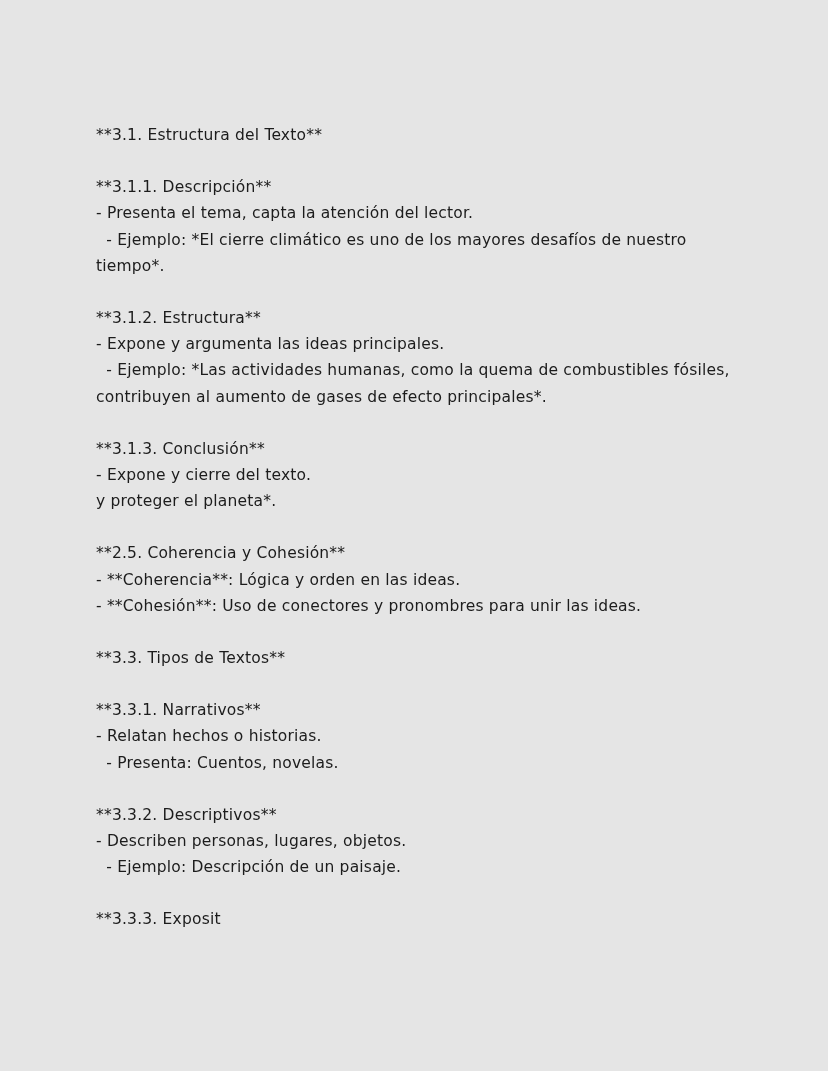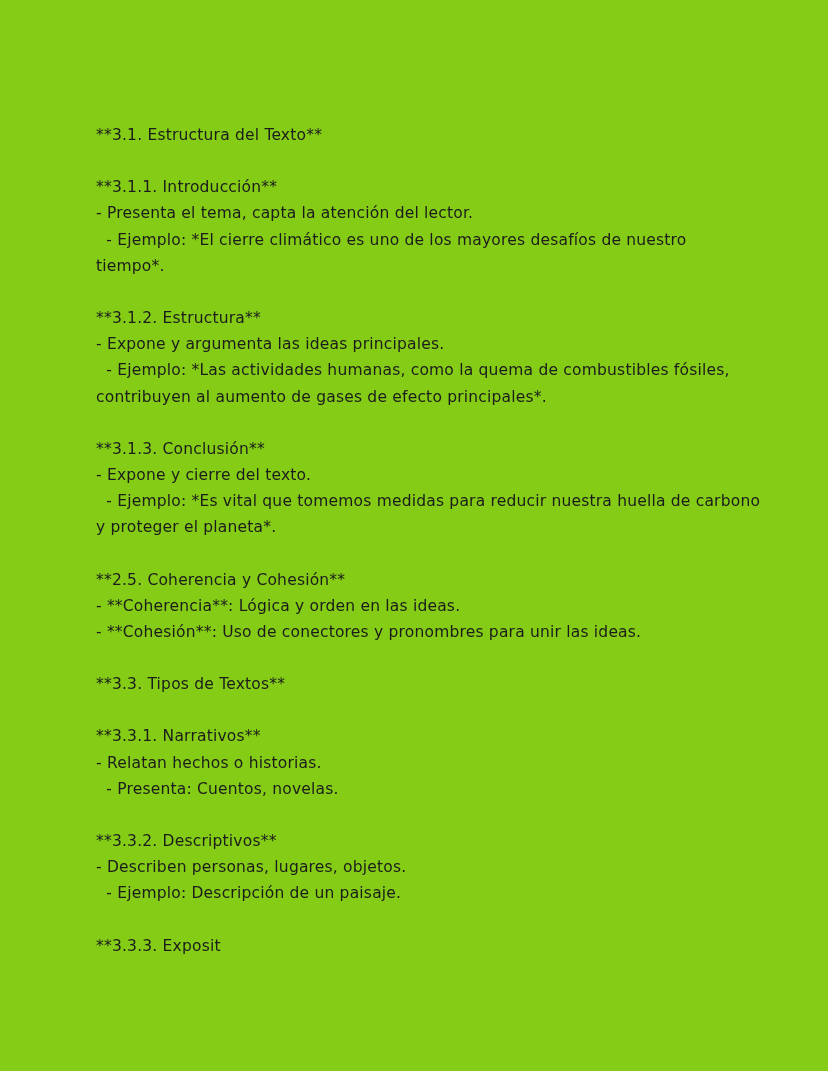--- a/index.html
+++ b/index.html
@@ -10,21 +10,21 @@
   body {
     width: 828px;
     height: 1071px;
     overflow: hidden;
     font-family: "DejaVu Sans", sans-serif;
   }
   .page {
     box-sizing: border-box;
     width: 828px;
     height: 1071px;
-    background: #84cc16;
+    background: #e5e5e5;
     padding: 122px 86px 0 96px;
     color: #1c1c1c;
   }
   .block {
     margin: 0 0 26px 0;
   }
   .line {
     margin: 0;
     padding: 0;
     font-size: 15.5px;
@@ -37,37 +37,36 @@
 </head>
 <body>
 
 <div class="page">
 
   <div class="block">
     <p class="line">**3.1. Estructura del Texto**</p>
   </div>
 
   <div class="block">
-    <p class="line">**3.1.1. Introducción**</p>
+    <p class="line">**3.1.1. Descripción**</p>
     <p class="line">- Presenta el tema, capta la atención del lector.</p>
     <p class="line">  - Ejemplo: *El cierre climático es uno de los mayores desafíos de nuestro</p>
     <p class="line">tiempo*.</p>
   </div>
 
   <div class="block">
     <p class="line">**3.1.2. Estructura**</p>
     <p class="line">- Expone y argumenta las ideas principales.</p>
     <p class="line">  - Ejemplo: *Las actividades humanas, como la quema de combustibles fósiles,</p>
     <p class="line">contribuyen al aumento de gases de efecto principales*.</p>
   </div>
 
   <div class="block">
     <p class="line">**3.1.3. Conclusión**</p>
     <p class="line">- Expone y cierre del texto.</p>
-    <p class="line">  - Ejemplo: *Es vital que tomemos medidas para reducir nuestra huella de carbono</p>
     <p class="line">y proteger el planeta*.</p>
   </div>
 
   <div class="block">
     <p class="line">**2.5. Coherencia y Cohesión**</p>
     <p class="line">- **Coherencia**: Lógica y orden en las ideas.</p>
     <p class="line">- **Cohesión**: Uso de conectores y pronombres para unir las ideas.</p>
   </div>
 
   <div class="block">

